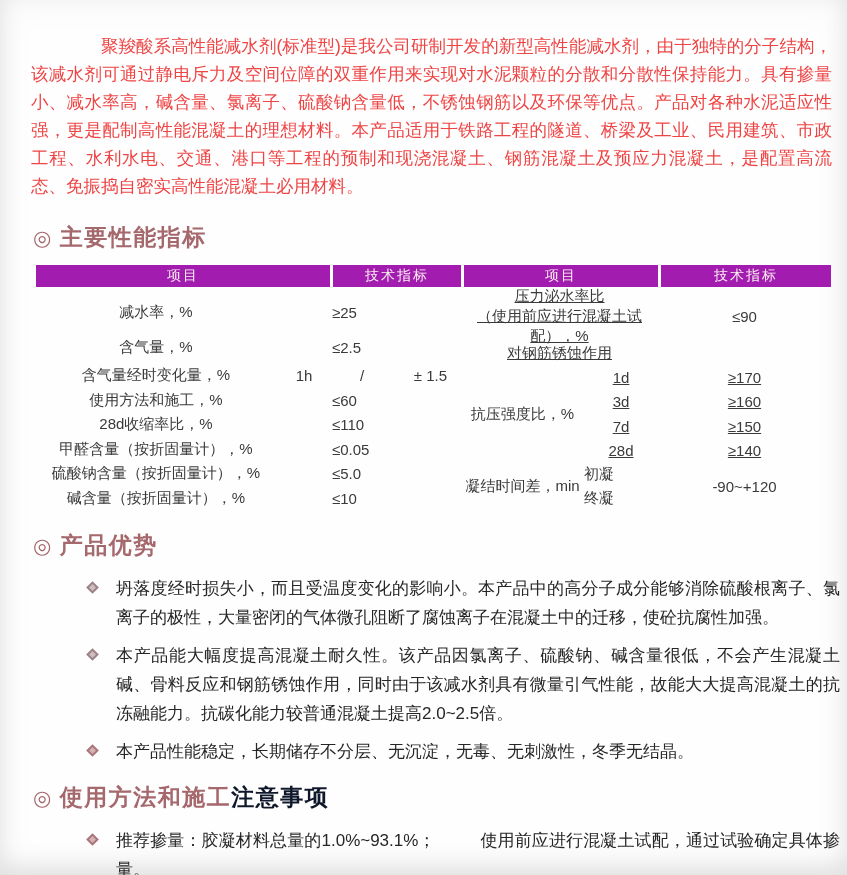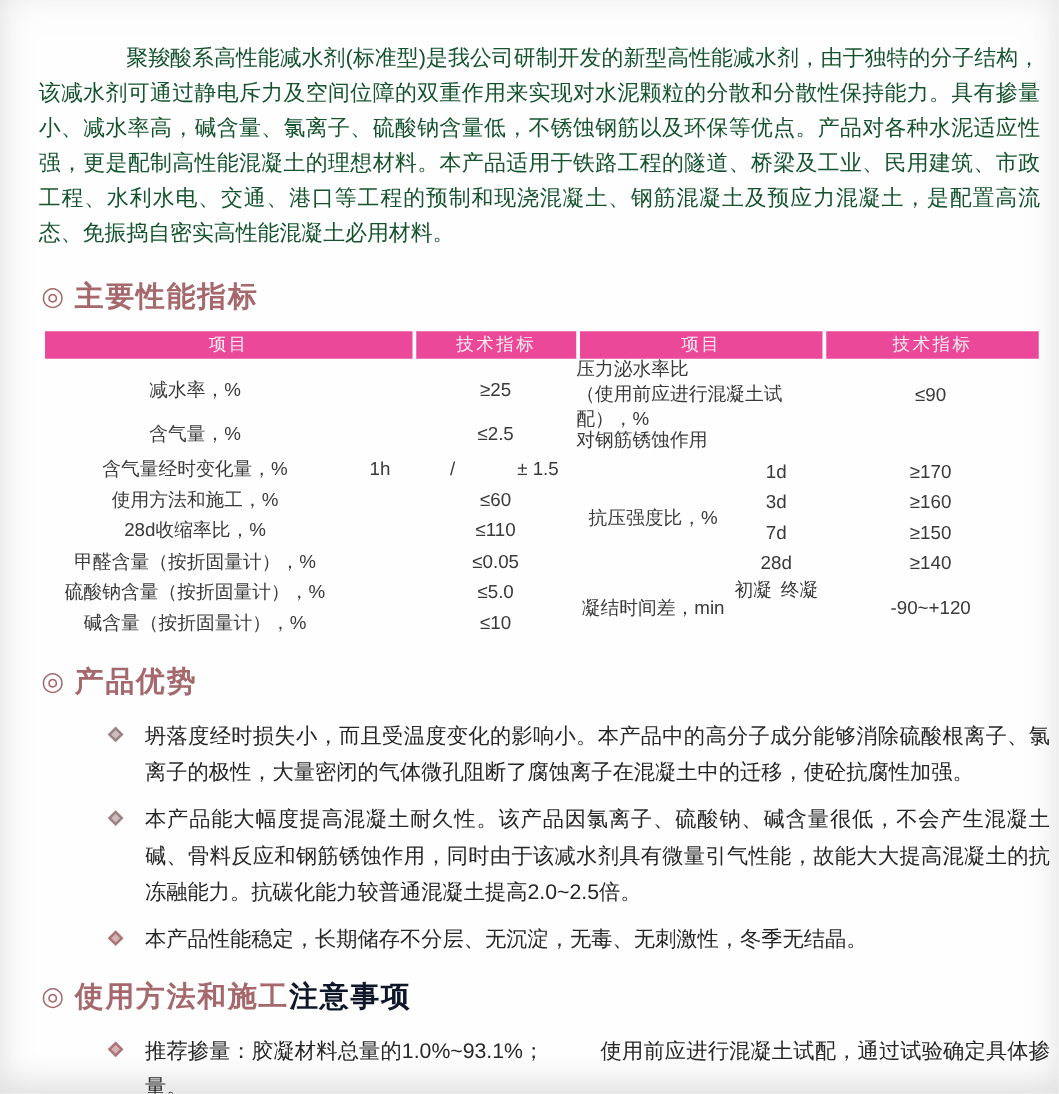--- a/index.html
+++ b/index.html
@@ -16,66 +16,66 @@
     box-shadow: inset 0 -10px 22px rgba(110,110,110,.16), inset 0 0 34px rgba(130,130,130,.08);
   }
   
   .intro {
     margin:32px 15px 0 31px;
     width:801px;
     font-size:17.5px;
     line-height:28px;
     text-indent:70px;
     text-align:justify;
-    color:#14532d;
+    color:#ef4444;
   }
   
   .section-head {
     display:flex; align-items:center;
     margin-left:33px;
     color:#a5686c;
     font-size:23px; font-weight:bold;
     letter-spacing:1.5px;
   }
   .bullseye { font-size:21px; font-weight:normal; margin-right:7px; color:#a5686c; }
   .head-muted { color:#0f172a; }
   .mt-perf { margin-top:22px; }
   .mt-adv  { margin-top:20px; }
   .mt-use  { margin-top:16px; }
 
   
   .perf-table { margin:12px 0 0 36px; width:795px; font-size:15px; color:#3a3a3a; }
   .thead { display:flex; height:22px; }
   .th {
-    background:#ec4899; color:#fbeff1;
+    background:#a21caf; color:#fbeff1;
     display:flex; align-items:center; justify-content:center;
     font-size:14px; letter-spacing:2px;
   }
   .th1 { width:294px; } .th2 { width:128px; margin-left:3px; }
   .th3 { width:194px; margin-left:3px; } .th4 { width:170px; margin-left:3px; }
   .tbody { display:flex; padding-top:5px; }
   .tleft { width:425px; } .tright { width:370px; }
 
   .lrow { display:flex; align-items:center; }
   .l-label { width:240px; text-align:center; }
   .l-sub   { width:56px;  text-align:center; }
-  .l-val   { width:129px; text-align:center; }
+  .l-val   { width:129px; }
   .l-val.split { display:flex; justify-content:space-between; padding:0 14px 0 28px; }
 
   .rrow { display:flex; align-items:center; }
-  .r-label { width:197px; line-height:20px; }
+  .r-label { width:197px; text-align:center; line-height:20px;text-decoration:underline; }
   .r-val   { width:173px; text-align:center; }
 
   .rgroup { display:flex; }
   .g-main { width:123px; display:flex; align-items:center; justify-content:center; text-align:center; }
-  .g-col  { display:flex; flex-direction:column; flex:1; }
+  .g-col  { display:flex; flex-direction:column; flex:1;text-decoration:underline; }
   .g-subrow { display:flex; flex:1; align-items:center; }
   .g-age { width:74px; text-align:center; }
   .g-val { width:173px; text-align:center; }
-  .g-ages { width:74px; display:flex; justify-content:space-around; text-align:right; }
+  .g-ages { width:74px; display:flex; flex-direction:column; justify-content:space-around; text-align:left; }
   .g-setval { width:173px; display:flex; align-items:center; justify-content:center; }
 
   .h48{height:48px}.h40{height:40px}.h31{height:31px}.h25{height:25px}.h24{height:24px}
   .h23{height:23px}.h98{height:98px}.h47{height:47px}
 
   
   .bullet {
     display:flex;
     margin:9px 4px 0 88px;
     width:752px;

